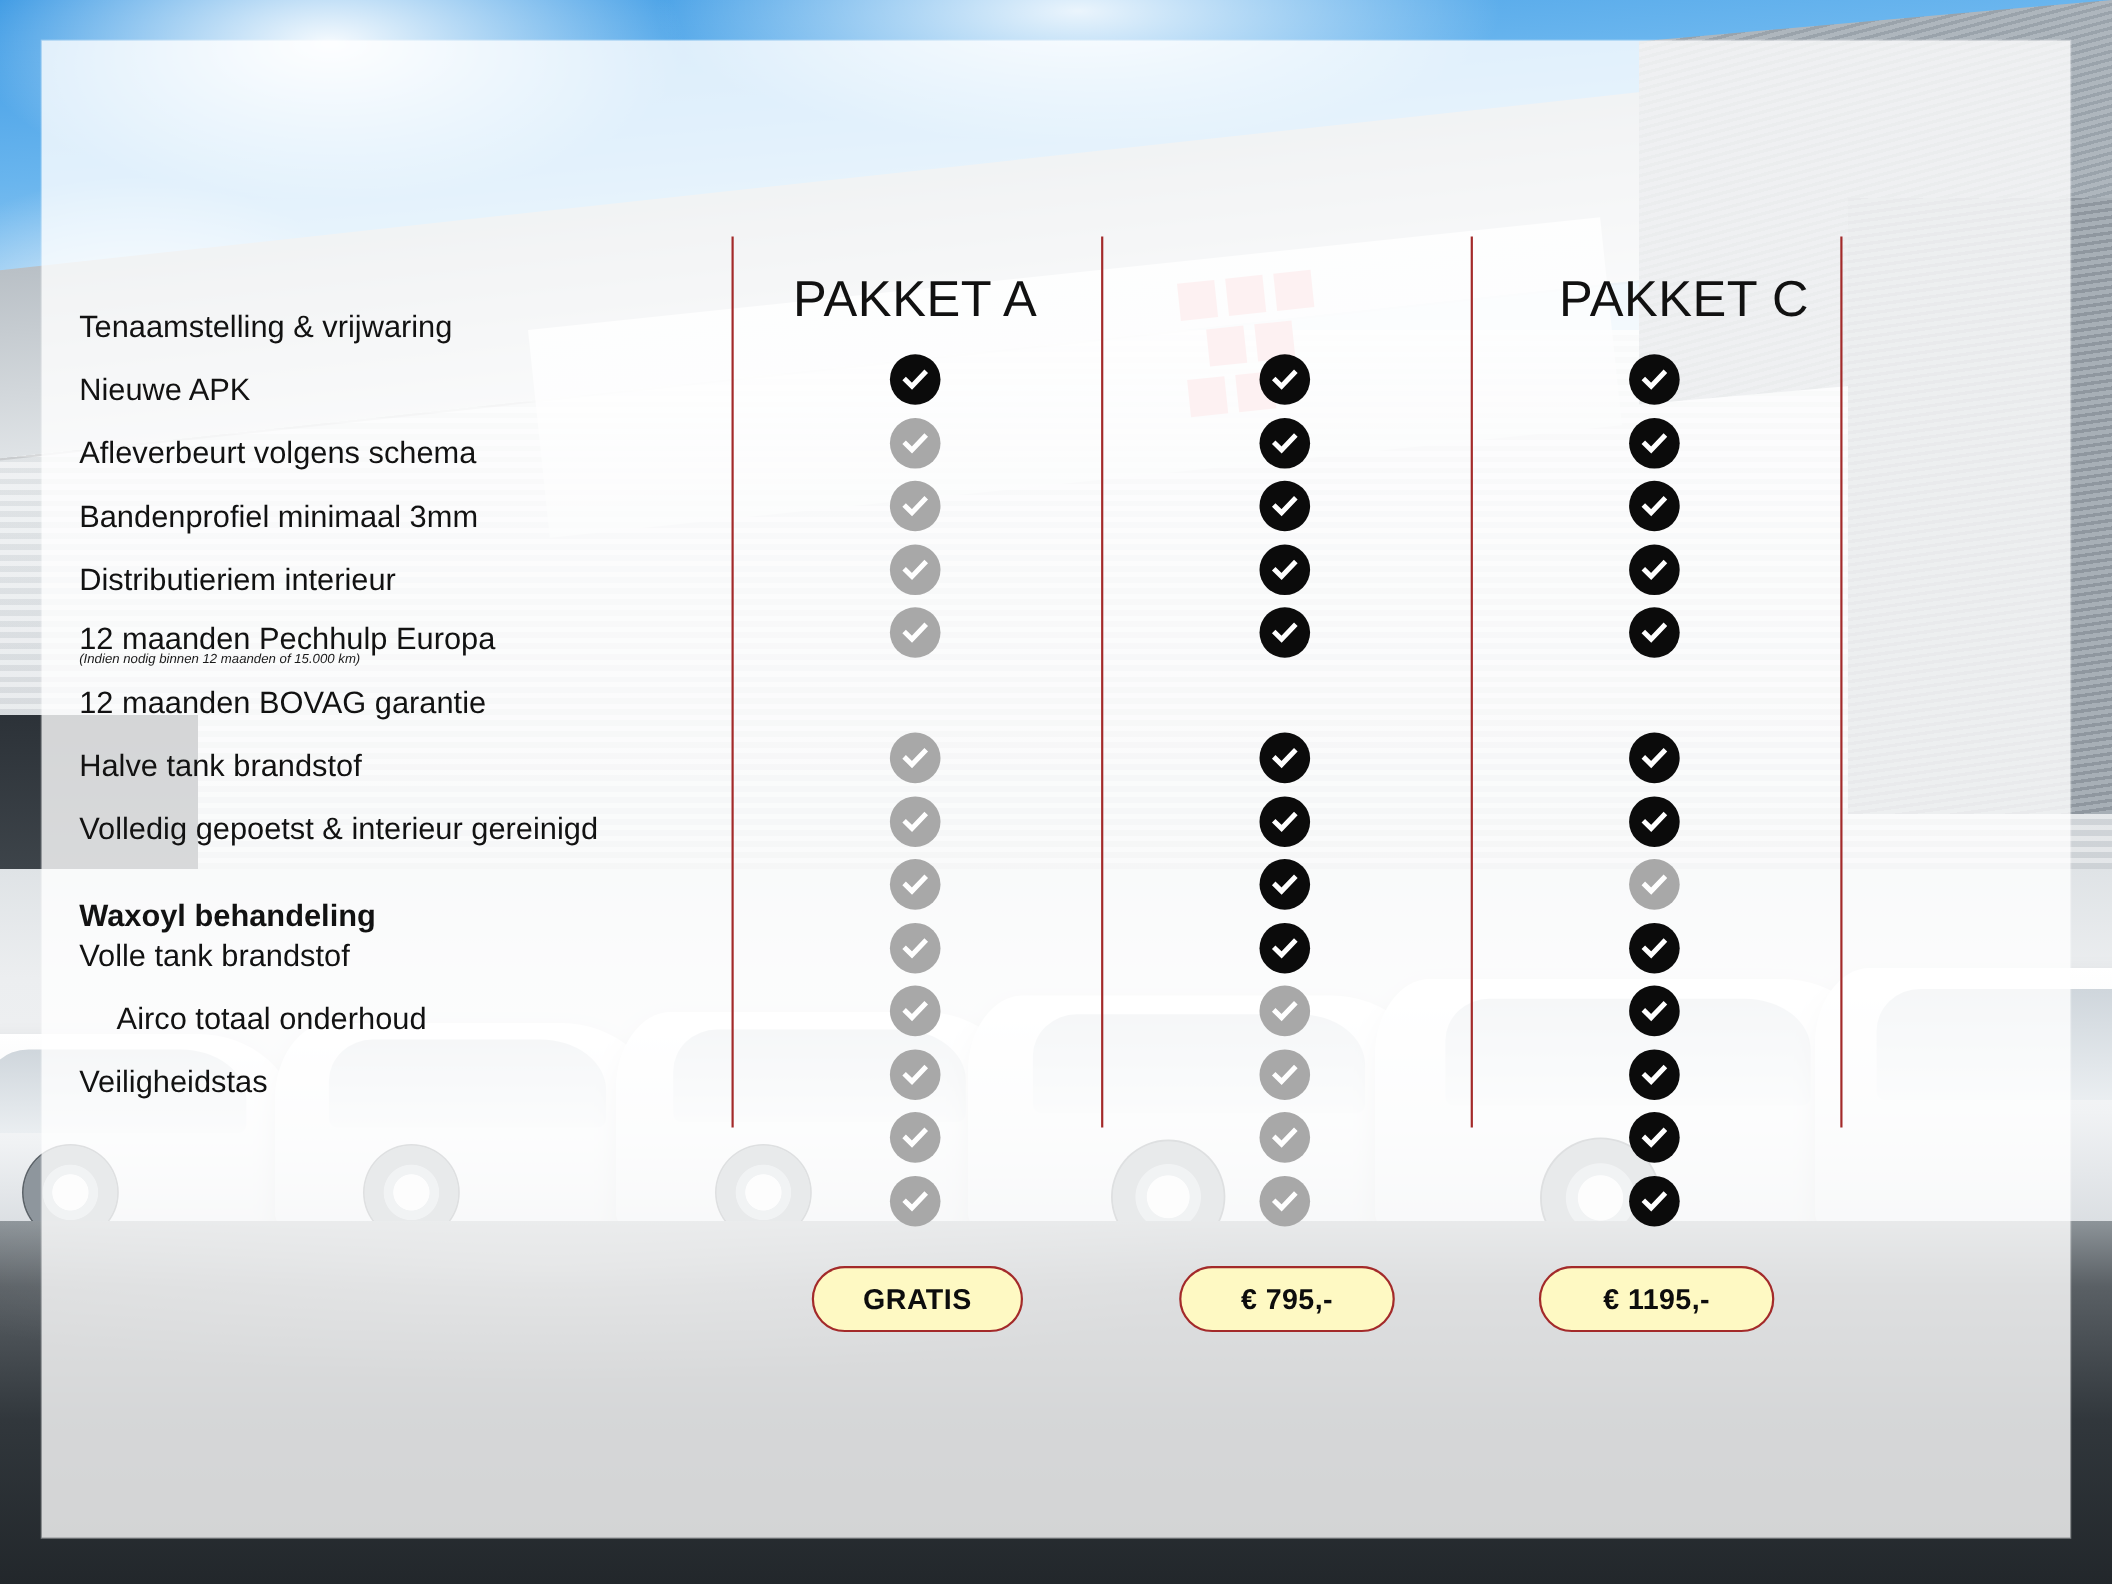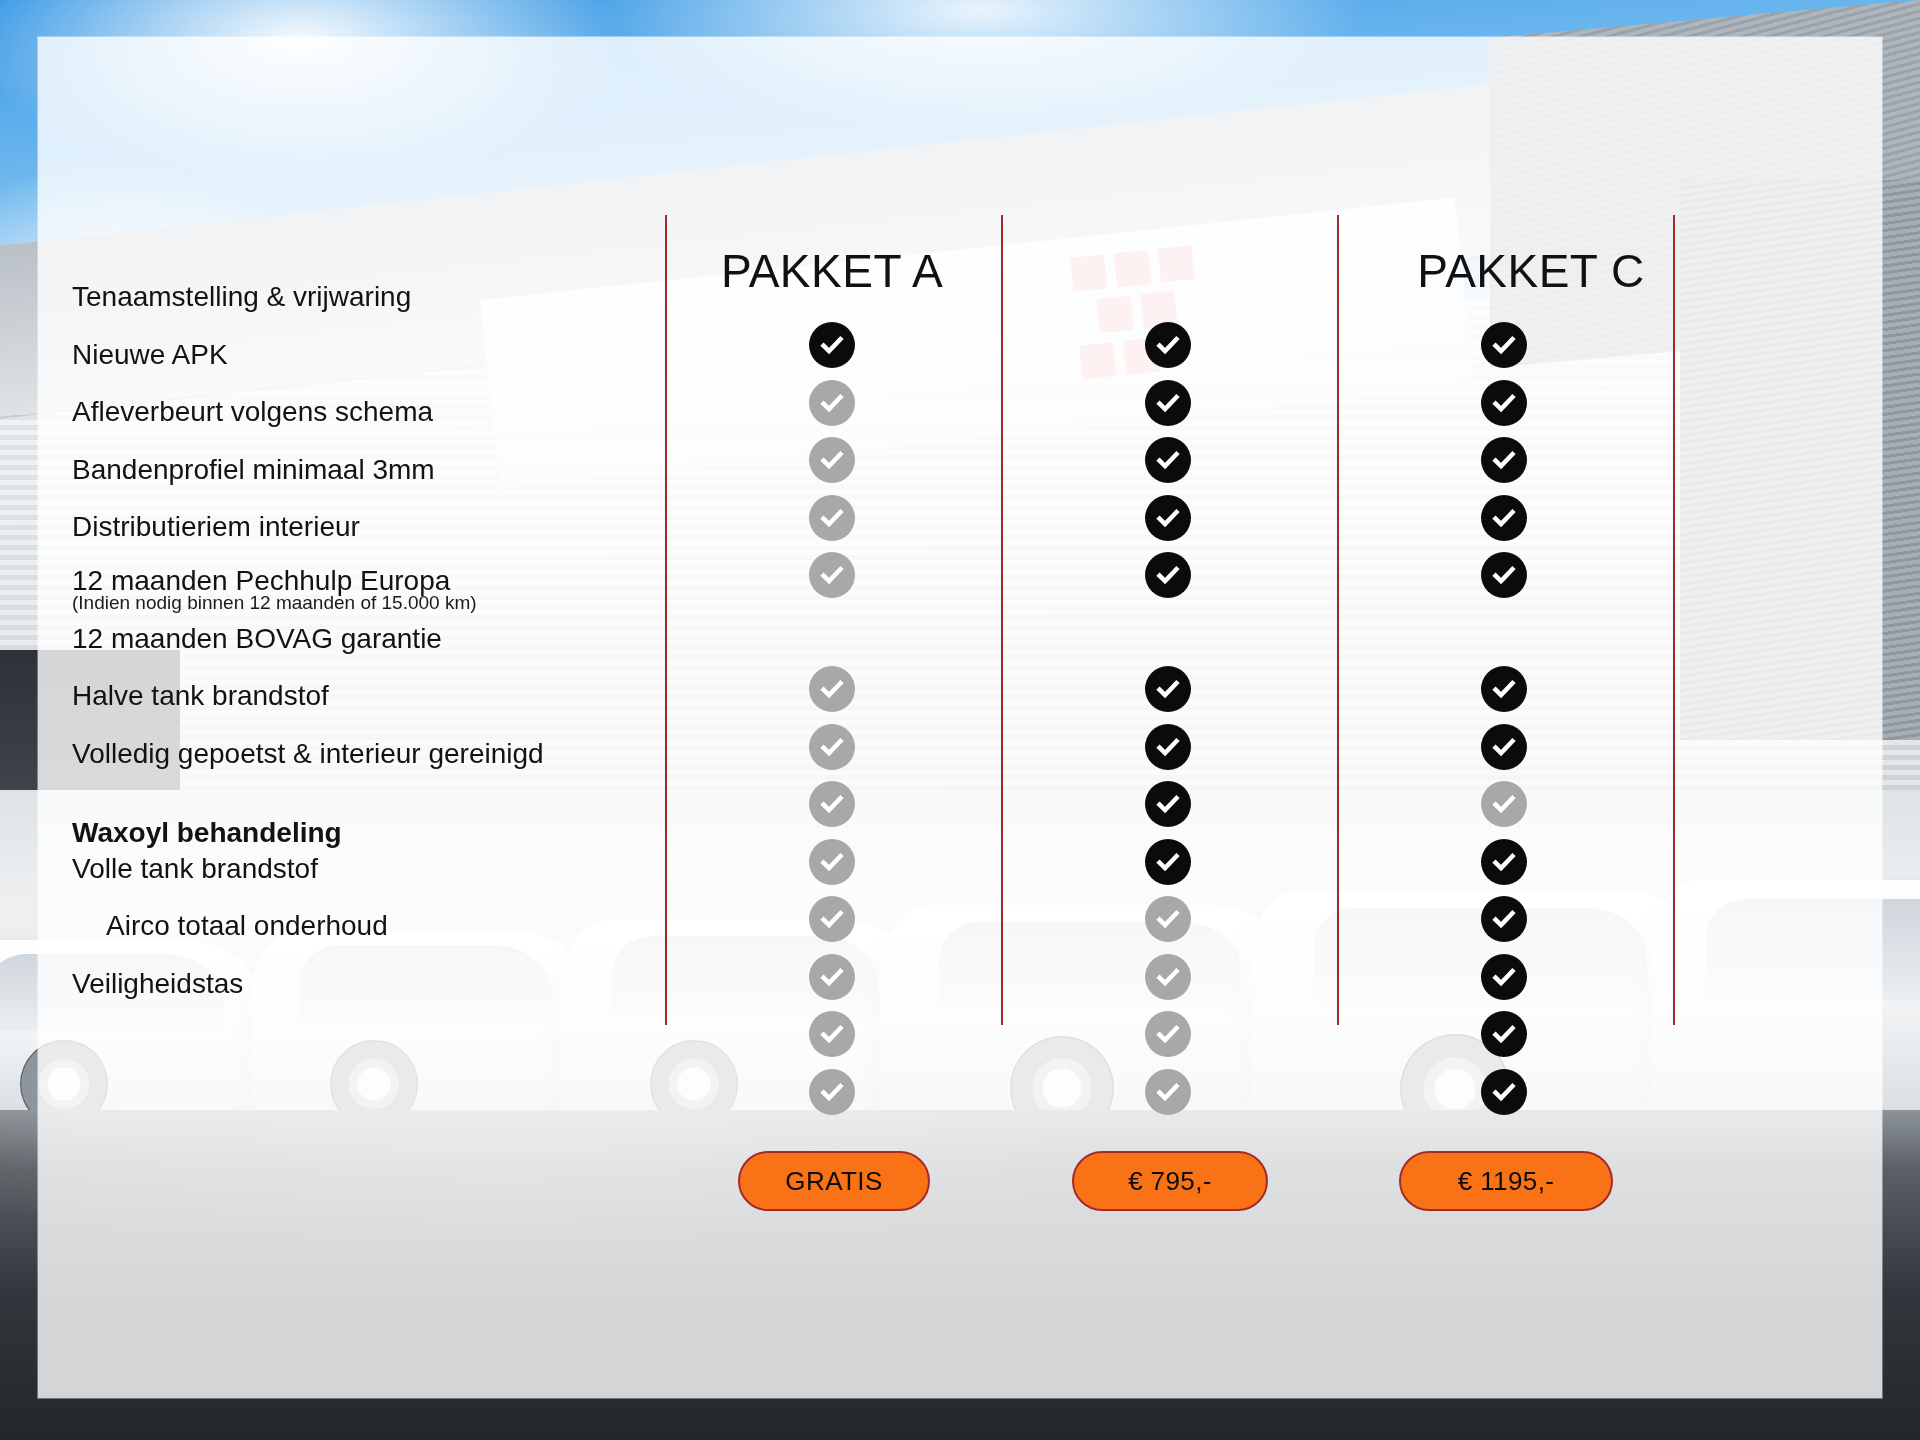--- a/index.html
+++ b/index.html
@@ -98,36 +98,36 @@
     position:absolute;top:207px;width:330px;text-align:center;
     font-size:46px;letter-spacing:.5px;color:#111;font-weight:400;
     white-space:nowrap;
   }
 
   .feature{
     position:absolute;left:34px;font-size:28px;color:#121212;
     white-space:nowrap;line-height:1;
   }
   .feature-note{
-    position:absolute;left:34px;font-size:19px;color:#1a1a1a;
+    position:absolute;left:34px;font-size:12px;font-style:italic;color:#1a1a1a;
     white-space:nowrap;line-height:1;
   }
 
   .check{
     position:absolute;width:46px;height:46px;border-radius:50%;
     display:flex;align-items:center;justify-content:center;
   }
   .check.on{background:#0b0b0b;}
   .check.off{background:#a8a8a8;}
   .check svg{width:26px;height:26px;display:block;}
 
   .price{
     position:absolute;height:56px;border:2px solid #a32a2a;border-radius:30px;
-    background:#f97316;display:flex;align-items:center;justify-content:center;
-    font-size:26px;font-weight:normal;color:#0d0d0d;letter-spacing:.4px;white-space:nowrap;
+    background:#fef9c3;display:flex;align-items:center;justify-content:center;
+    font-size:26px;font-weight:bold;color:#0d0d0d;letter-spacing:.4px;white-space:nowrap;
   }
 </style>
 </head>
 <body>
 
 <div class="stage">
 
   <div class="bg">
     <div class="bg-sky"></div>
     <div class="bg-building"></div>

